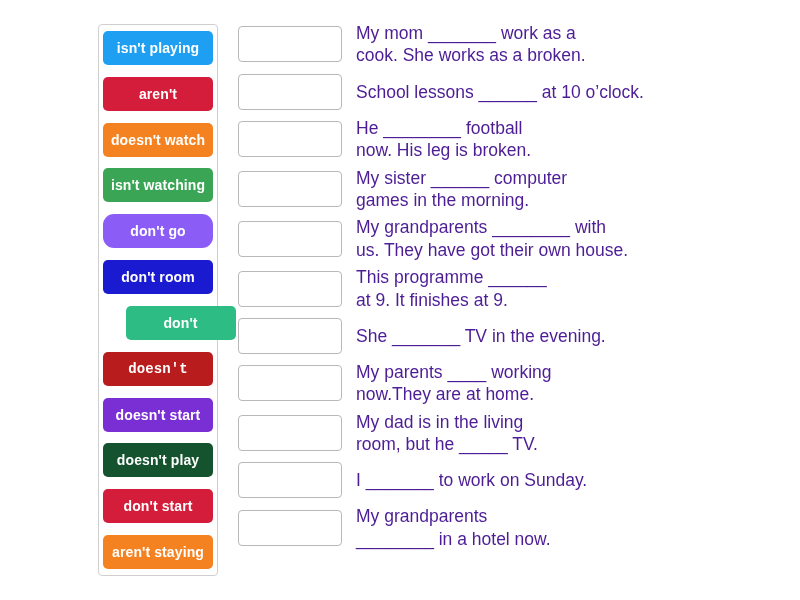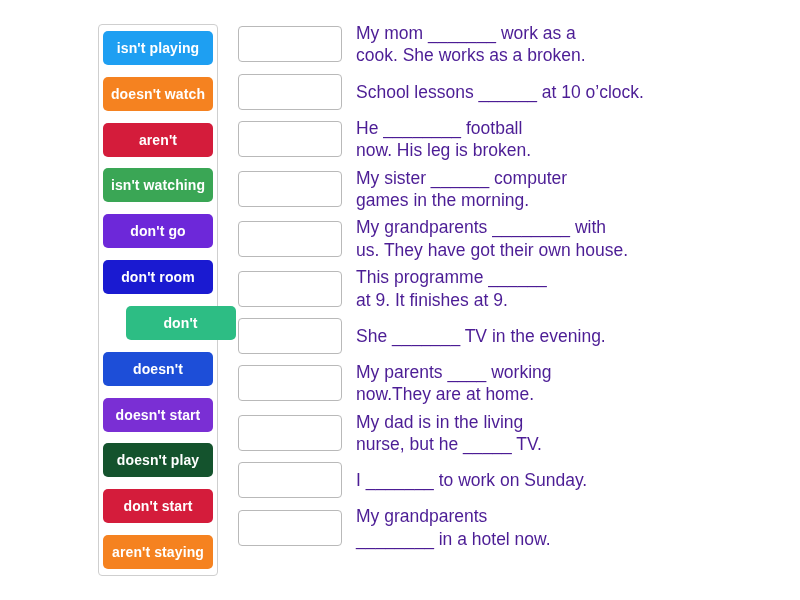--- a/index.html
+++ b/index.html
@@ -90,39 +90,39 @@
 </style>
 </head>
 <body>
 
 <div id="app">
 
   <div id="tiles-panel">
     <div class="tile" style="background: rgb(30, 159, 242);">
         <span>isn't playing</span>
       </div>
+    <div class="tile" style="background: rgb(212, 28, 59);">
+        <span>aren't</span>
+      </div>
     <div class="tile" style="background: rgb(245, 130, 32);">
         <span>doesn't watch</span>
       </div>
-    <div class="tile" style="background: rgb(212, 28, 59);">
-        <span>aren't</span>
-      </div>
     <div class="tile" style="background: rgb(58, 166, 85);">
         <span>isn't watching</span>
       </div>
-    <div class="tile" style="background: #6d28d9;">
+    <div class="tile" style="background: #8b5cf6; border-radius: 11px;">
         <span>don't go</span>
       </div>
     <div class="tile" style="background: rgb(26, 26, 209);">
         <span>don't room</span>
       </div>
     <div class="tile" style="background: rgb(45, 189, 132); margin-left: 45px;">
         <span>don't</span>
       </div>
-    <div class="tile" style="background: #1d4ed8;">
+    <div class="tile" style="background: #b91c1c; font-family: Liberation Mono, monospace;">
         <span>doesn't</span>
       </div>
     <div class="tile" style="background: rgb(122, 47, 212);">
         <span>doesn't start</span>
       </div>
     <div class="tile" style="background: #14532d;">
         <span>doesn't play</span>
       </div>
     <div class="tile" style="background: rgb(212, 28, 59);">
         <span>don't start</span>
@@ -193,21 +193,21 @@
       <div class="sentence">
         <span>My parents ____ working</span>
         <span class="l2">now.They are at home.</span>
       </div>
     </div>
 
     <div class="row">
       <div class="dropzone"></div>
       <div class="sentence">
         <span>My dad is in the living</span>
-        <span class="l2">nurse, but he _____ TV.</span>
+        <span class="l2">room, but he _____ TV.</span>
       </div>
     </div>
 
     <div class="row">
       <div class="dropzone"></div>
       <div class="sentence">
         <span>I _______ to work on Sunday.</span>
       </div>
     </div>
 

